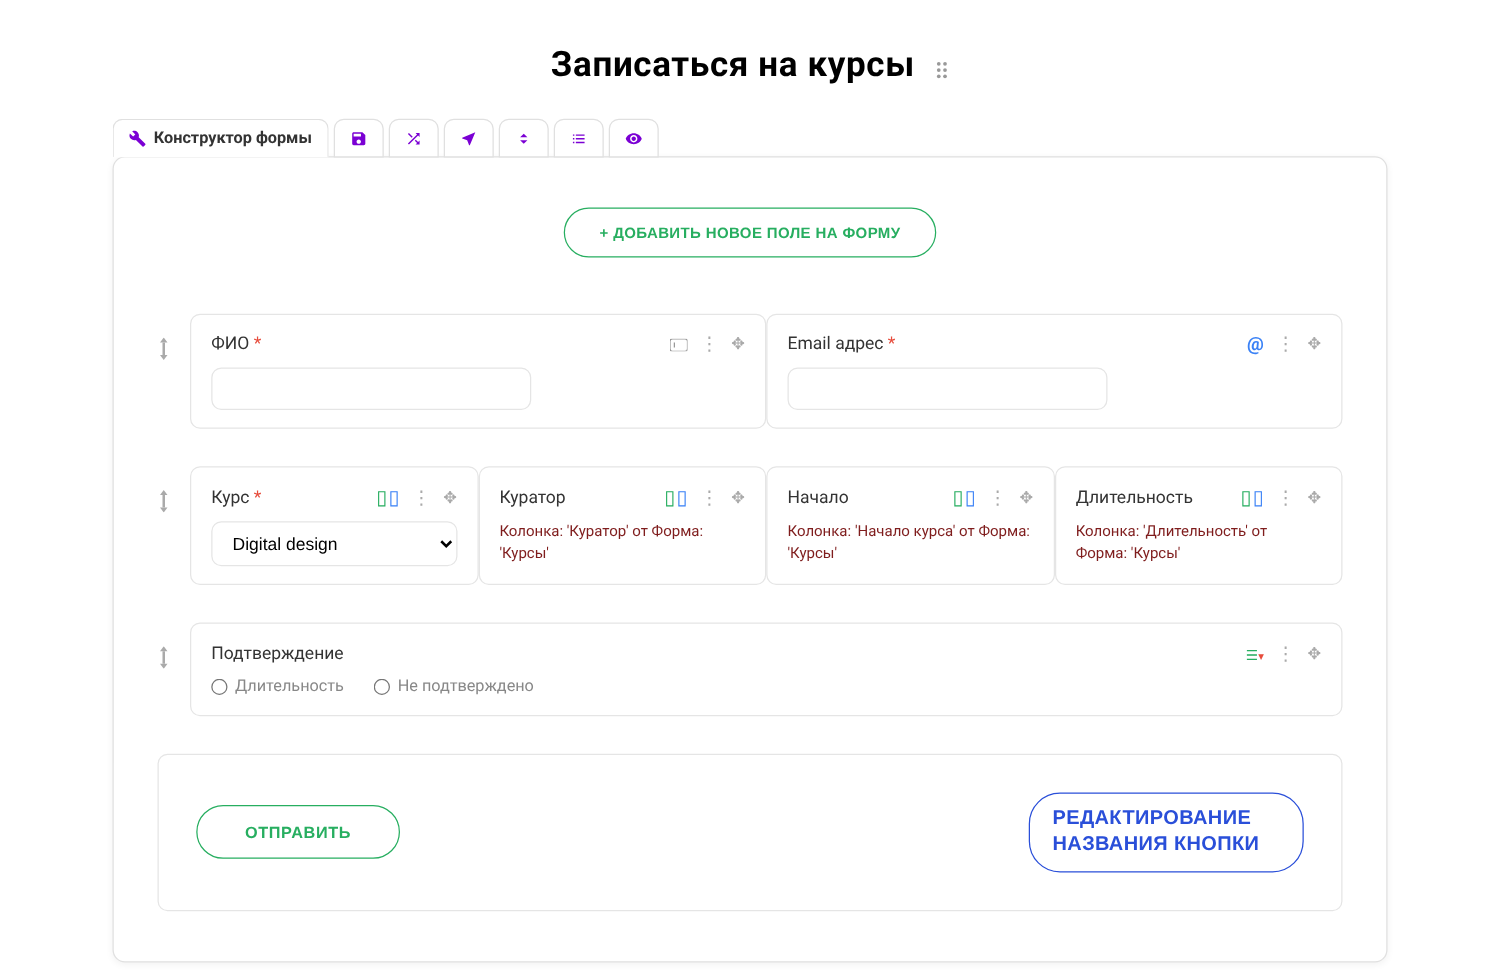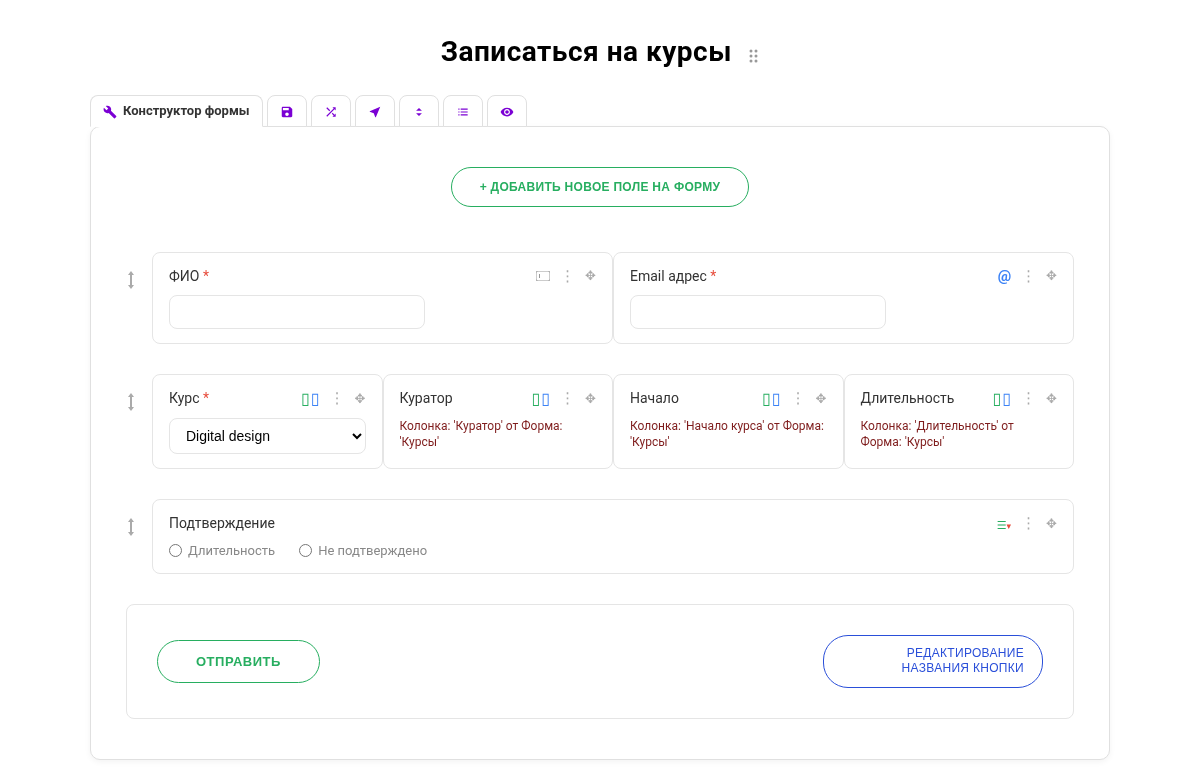--- a/index.html
+++ b/index.html
@@ -170,25 +170,25 @@
   font-weight: 700;
   letter-spacing: 0.5px;
   cursor: pointer;
 }
 .edit-btn-name {
   border: 1px solid #2a4fd9;
   color: #2a4fd9;
   background: #fff;
   border-radius: 25px;
   padding: 10px 18px;
-  font-size: 12px;
-  font-weight: 400;
+  font-size: 16px;
+  font-weight: 700;
   letter-spacing: 0.3px;
   cursor: pointer;
-  text-align: right;
+  text-align: left;
   line-height: 1.3;
   max-width: 220px;
 }
 .at-icon {
   color: #3b82f6;
   font-weight: 700;
   font-size: 15px;
 }
 .link-badge {
   display: inline-flex;

